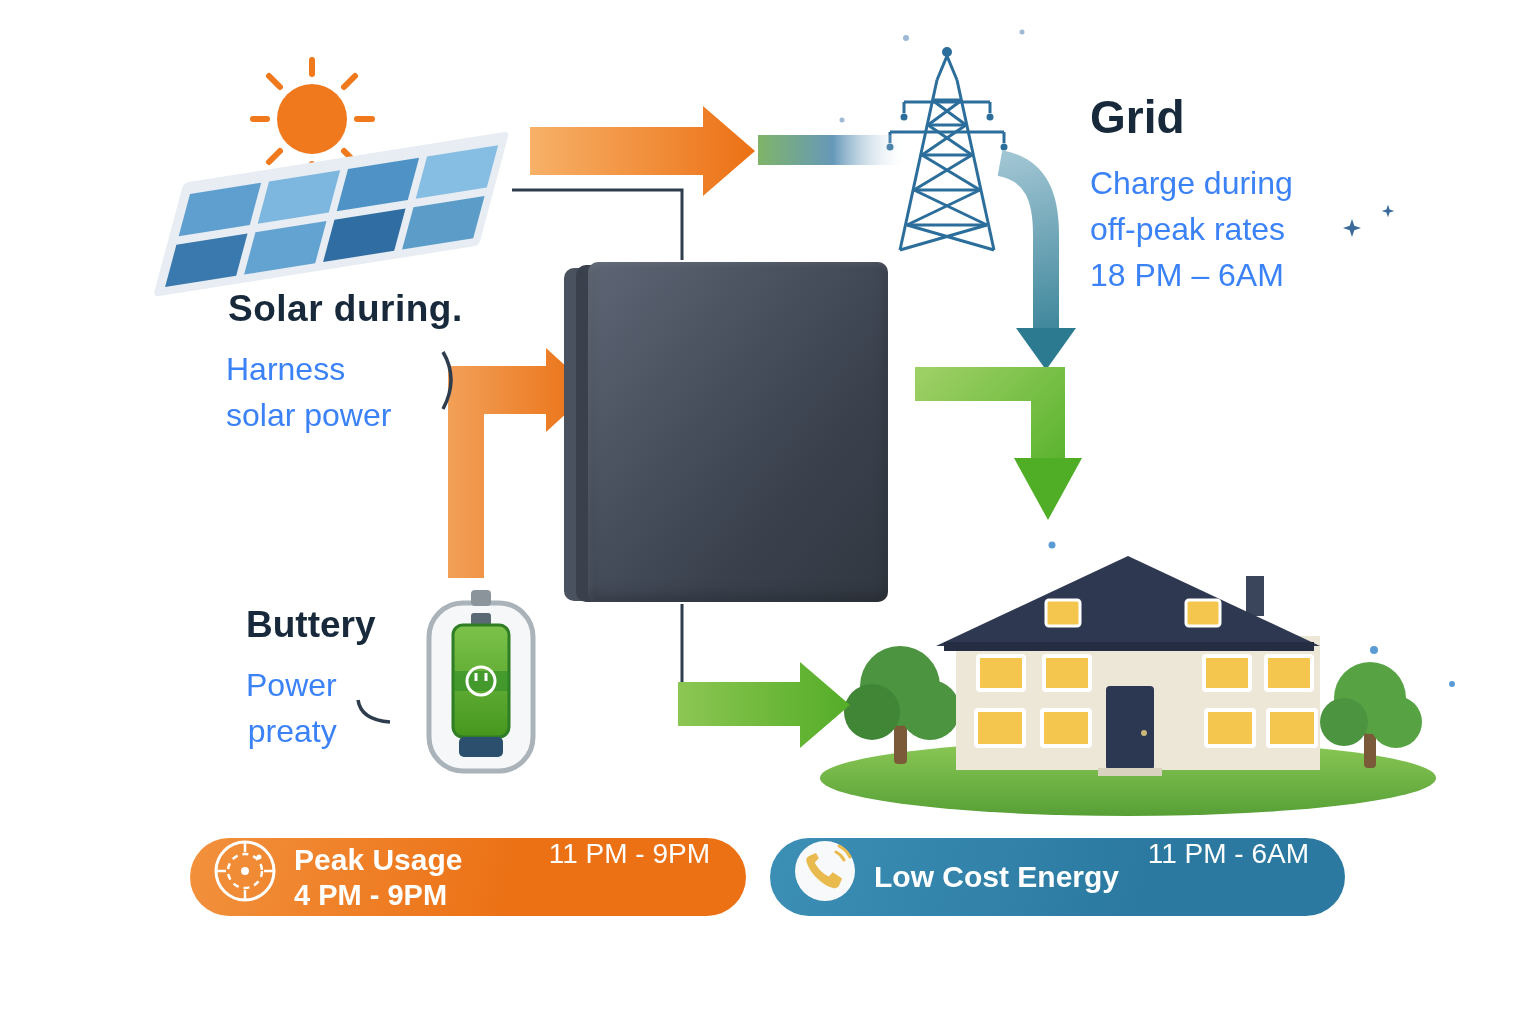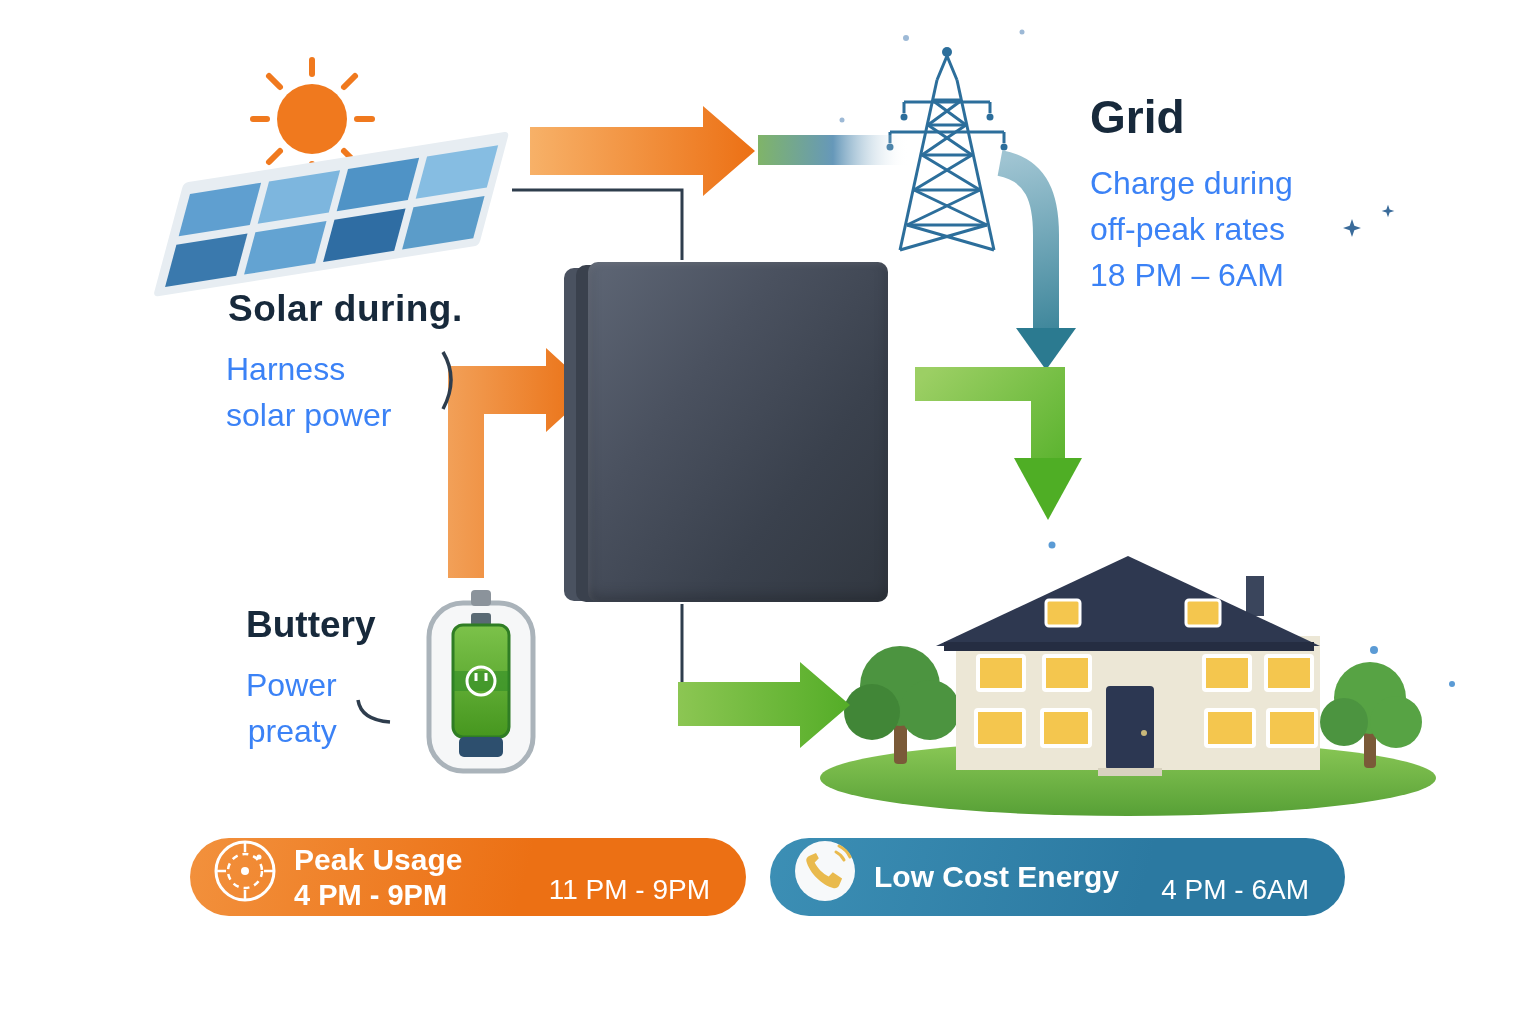--- a/index.html
+++ b/index.html
@@ -28,21 +28,21 @@
   
   .pill { position:absolute; height:78px; border-radius:47px; display:flex; 
           color:#fff; padding:0 36px 0 22px; }
   .pill-orange { left:190px; top:838px; width:556px;
                  background:linear-gradient(105deg,#F2913D 0%,#EC7014 60%); }
   .pill-blue   { left:770px; top:838px; width:575px;
                  background:linear-gradient(105deg,#3C8FB5 0%,#2B79A1 65%); }
   .pill-text { margin-left:16px; display:flex; flex-direction:column; justify-content:center; }
   .pill-line1 { font-size:30px; font-weight:700; line-height:36px; }
   .pill-line2 { font-size:29px; font-weight:700; line-height:34px; }
-  .pill-right { margin-left:auto; font-size:28px; font-weight:500; white-space:nowrap;margin-top:36px; }
+  .pill-right { margin-left:auto; font-size:28px; font-weight:500; white-space:nowrap; }
 
   svg { display:block; }
 </style>
 </head>
 <body>
 
 <div class="canvas">
 
   <svg class="abs" style="left:245px; top:52px;" width="135" height="135" viewBox="0 0 135 135">
     <g stroke="#F0791E" stroke-width="6" stroke-linecap="round">
@@ -253,16 +253,16 @@
 
   <div class="pill pill-blue">
     <svg width="66" height="66" viewBox="0 0 66 66">
       <circle cx="33" cy="33" r="30" fill="#F7F9FA"></circle>
       <path d="M24 15 l-7 3 c-2 1 -3.2 3.2 -2.6 5.3 C17.5 35 30 47.5 41.8 50.2 c2.1 .5 4.3 -.7 5.3 -2.7 l3 -7 -9.3 -6.2 -4.1 4.1 c-6 -3 -11 -8 -14 -14 l4.1 -4.1 z" fill="#E9BA4D"></path>
       <path d="M44 14 a18 18 0 0 1 8 8 M47 8 a24 24 0 0 1 11 11" stroke="#E9BA4D" stroke-width="3" fill="none" stroke-linecap="round"></path>
     </svg>
     <div class="pill-text">
       <div class="pill-line1">Low Cost Energy</div>
     </div>
-    <div class="pill-right">4 PM - 6AM</div>
+    <div class="pill-right">11 PM - 6AM</div>
   </div>
 
 </div>
 
 </body></html>

